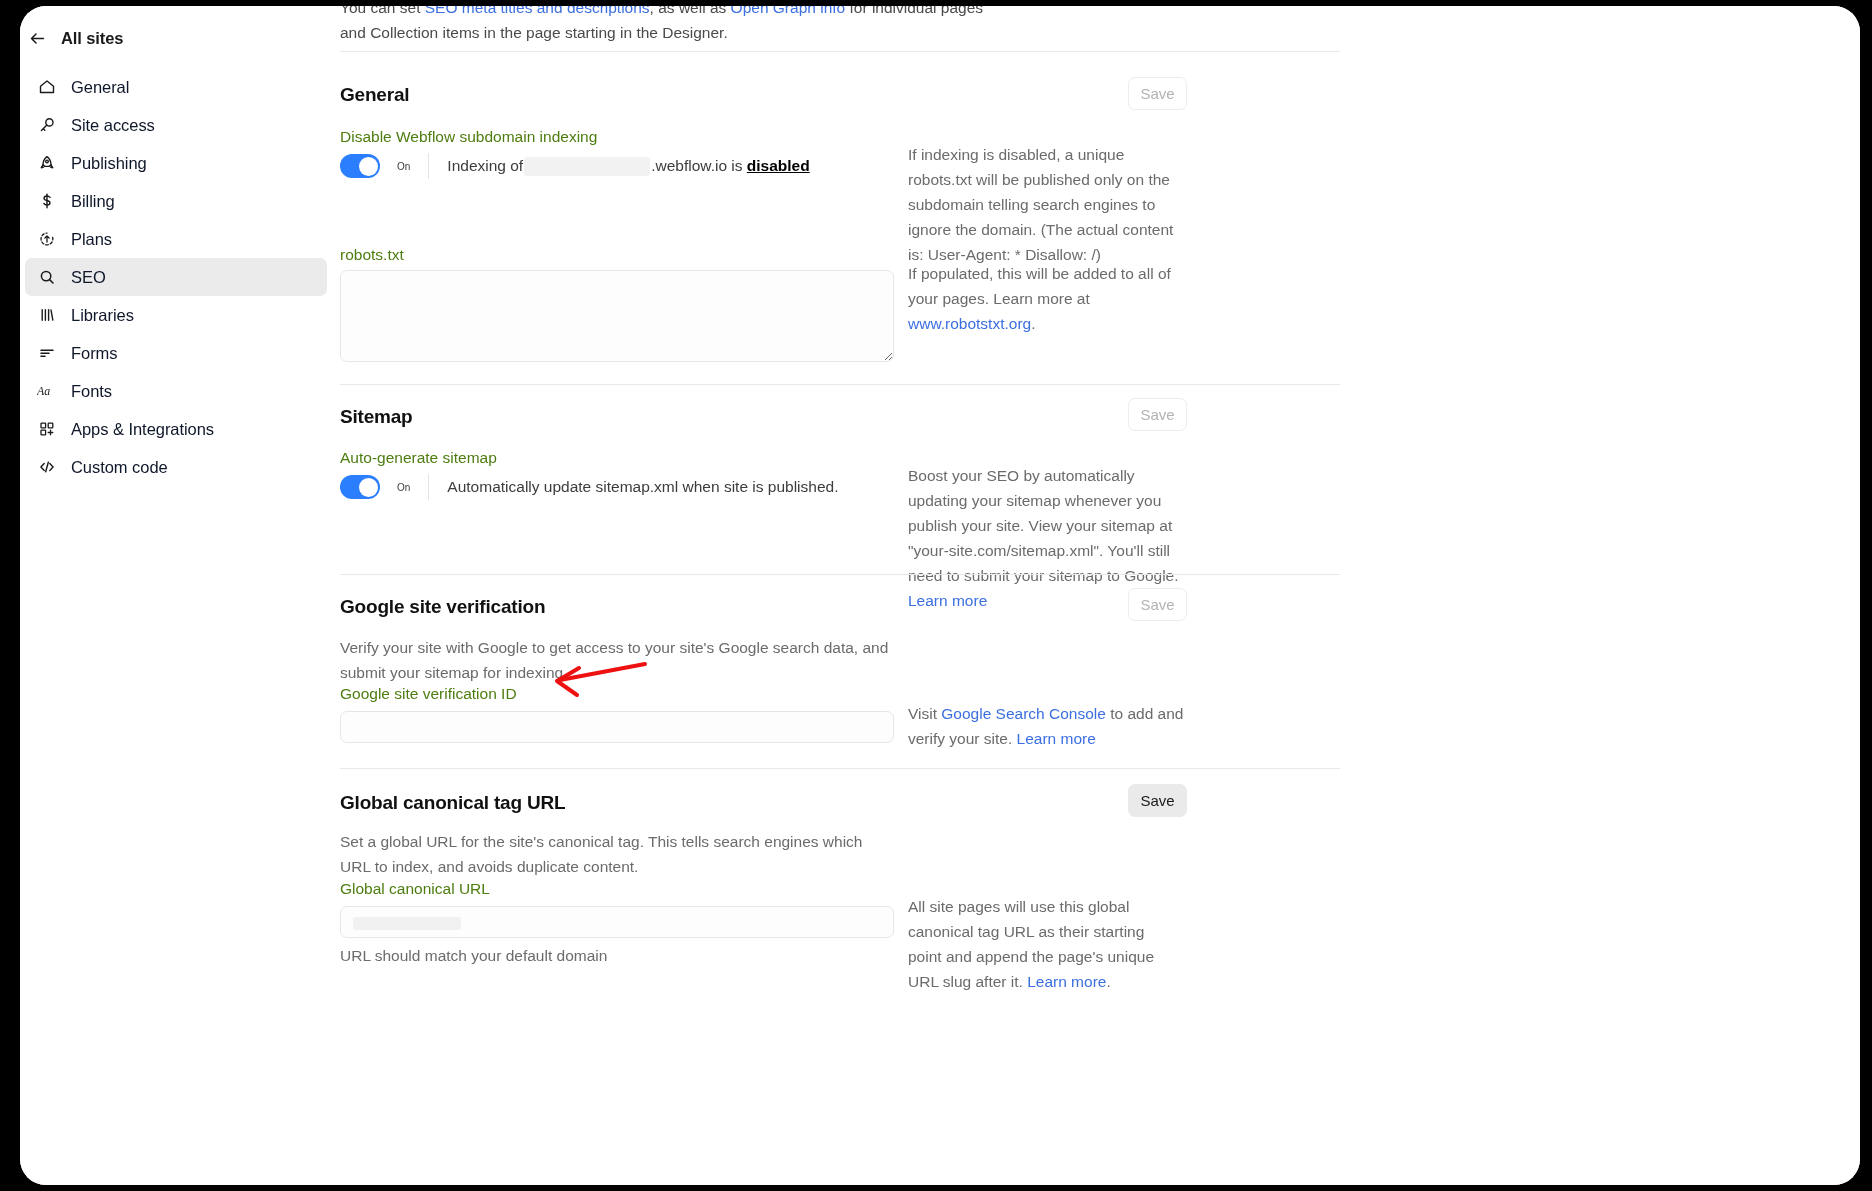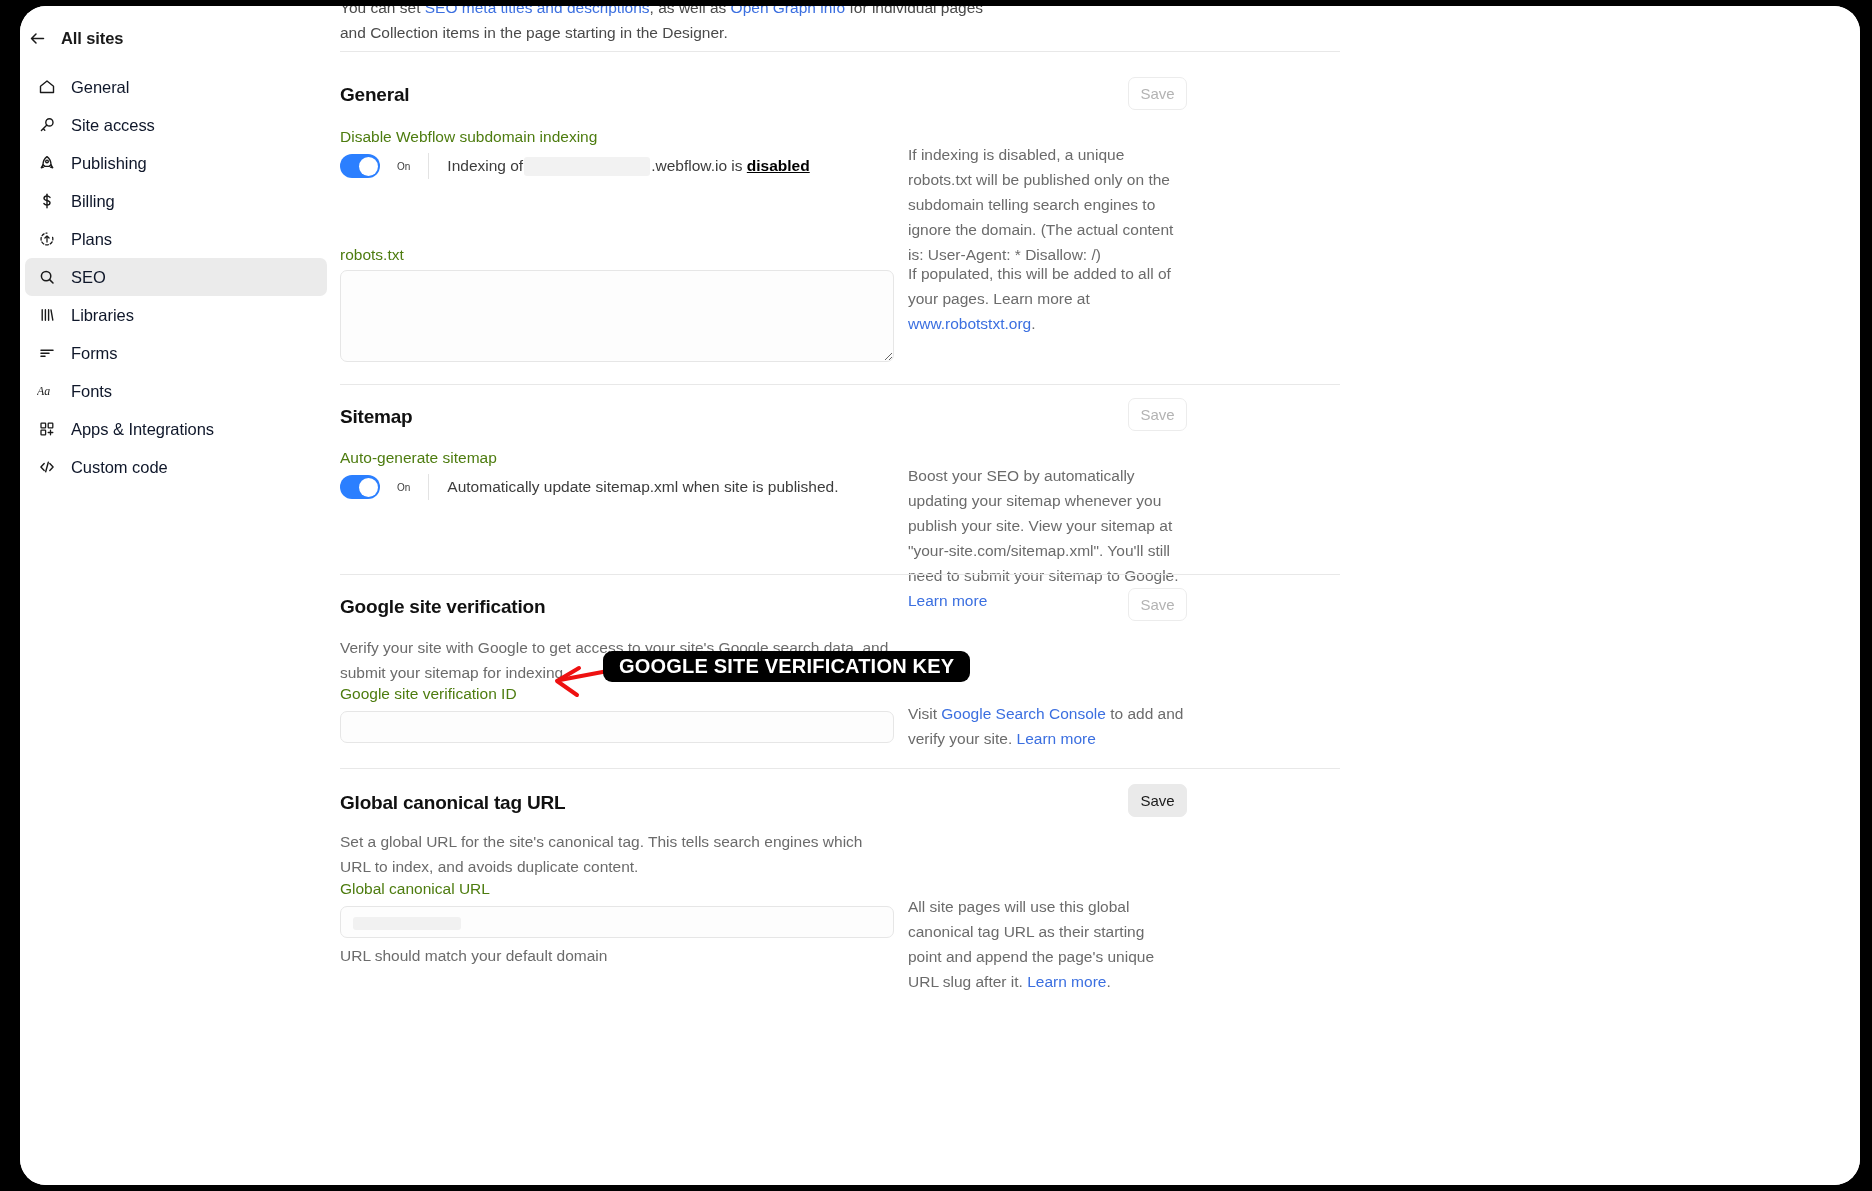--- a/index.html
+++ b/index.html
@@ -487,16 +487,15 @@
     </div>
   </main>
 
   <div id="annotation">
     <svg style="position:absolute; left:0; top:0;" width="1840" height="1179">
       <g>
         <path d="M540 674 L 625 658" stroke="#ee1111" stroke-width="4" fill="none" stroke-linecap="round"></path>
         <path d="M559 662 L 537 675 L 557 689" stroke="#ee1111" stroke-width="4" fill="none" stroke-linecap="round" stroke-linejoin="round"></path>
       </g>
     </svg>
-    <div class="callout" style="left:583px; top:645px;">GOOGLE SITE VERIFICATION KEY</div>
   </div>
 
 </div>
 
 </body></html>

